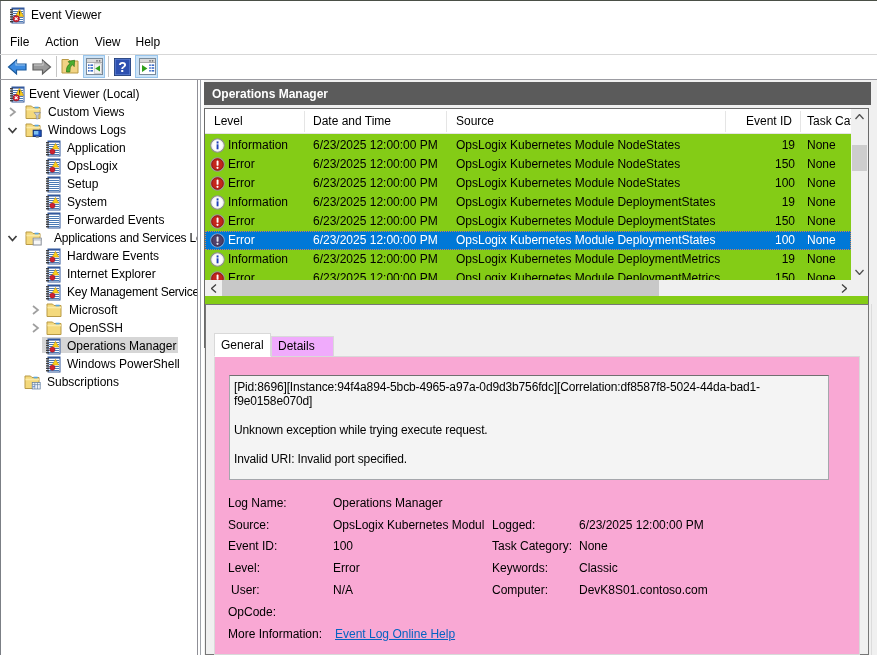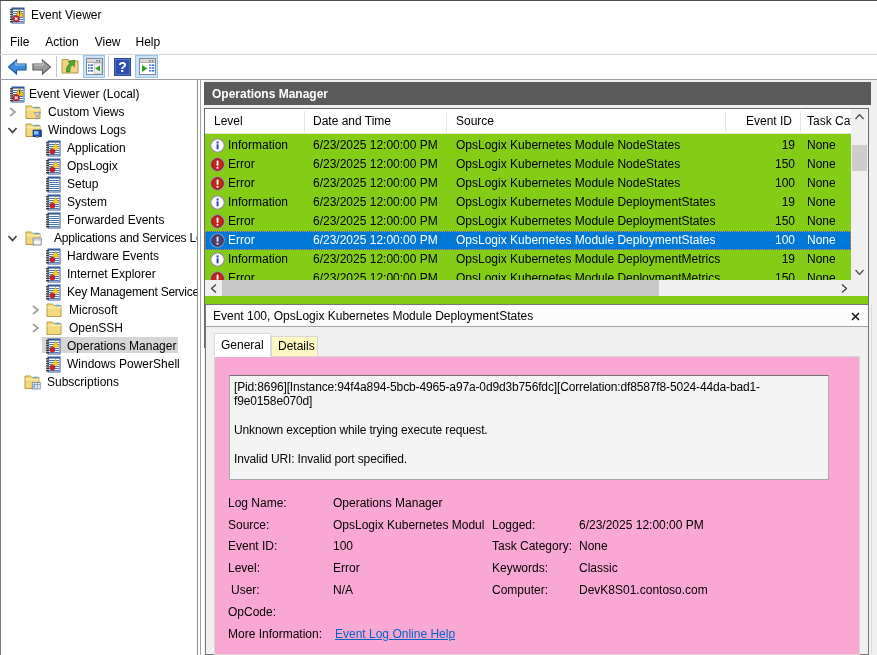--- a/index.html
+++ b/index.html
@@ -29,21 +29,21 @@
 #vsb{position:absolute;left:646px;top:0;width:17px;height:171px;background:#f0f0f0;}
 #vsb .thumb{position:absolute;left:1px;top:36px;width:15px;height:26px;background:#cdcdcd;}
 #hsb{position:absolute;left:0;top:171px;width:663px;height:16px;background:#f0f0f0;}
 #hsb .thumb{position:absolute;left:17px;top:0;width:437px;height:16px;background:#c8c8c8;}
 .sbarrow{position:absolute;width:17px;height:16px;display:flex;align-items:center;justify-content:center;}
 #pane{position:absolute;left:1px;top:224px;width:664px;height:351px;border:1px solid #767676;background:#f0f0f0;}
 #phead{position:absolute;left:0;top:0;width:662px;height:22px;background:#fbfbfb;border-bottom:1px solid #a5a5a5;}
 #phead .t{position:absolute;left:7px;top:4px;}
 .tab{position:absolute;border:1px solid #d9d9d9;background:#f0f0f0;}
 #tab1{left:8px;top:28px;width:57px;height:24px;background:#fff;border-bottom:1px solid #fff;z-index:2;}
-#tab2{left:65px;top:31px;width:47px;height:21px;background:#fef9c3;text-align:center;}
+#tab2{left:65px;top:31px;width:63px;height:21px;background:#f0abfc;text-align:center;}
 #tabpage{position:absolute;left:8px;top:51px;width:646px;height:299px;border:1px solid #d9d9d9;background:#f9a8d4;}
 #msgbox{position:absolute;left:14px;top:18px;width:600px;height:105px;background:#f4f4f4;border:1px solid #a5a7ac;border-top:1px solid #707070;line-height:14.4px;padding:4px 0 0 4px;letter-spacing:-0.14px;}
 .fl{position:absolute;white-space:nowrap;}
 a.lnk{color:#0563c1;text-decoration:underline;}
 </style></head>
 <body>
 <div class="abs" id="topline"></div>
 <div class="abs" id="winborder"></div>
 <svg class="abs" style="left:9px;top:7px" width="16" height="17" viewBox="0 0 16 17">
     <use href="#evicon"></use>
@@ -354,26 +354,20 @@
         </div>
       <div class="thumb"></div>
       <div class="sbarrow" style="left:630px;top:0">
           <svg width="6" height="9" viewBox="0 0 6 9">
             <path d="M1 0.5 L5.5 4.5 L1 8.5" fill="none" stroke="#404040" stroke-width="1.3"></path>
           </svg>
         </div>
     </div>
   </div>
   <div id="pane">
-    <div id="phead">
-        <span class="t">Event 100, OpsLogix Kubernetes Module DeploymentStates</span>
-      <svg class="abs" style="left:645px;top:7px" width="9" height="9" viewBox="0 0 9 9">
-          <path d="M1 1 L8 8 M8 1 L1 8" stroke="#111" stroke-width="1.5"></path>
-        </svg>
-    </div>
     <div class="tab" id="tab1">
         <span style="position:absolute;left:6px;top:4px">General</span>
       </div>
     <div class="tab" id="tab2">
         <span style="position:absolute;left:6px;top:2px">Details</span>
       </div>
     <div id="tabpage">
       <div id="msgbox">[Pid:8696][Instance:94f4a894-5bcb-4965-a97a-0d9d3b756fdc][Correlation:df8587f8-5024-44da-bad1-<br>f9e0158e070d]<br><br>Unknown exception while trying execute request.<br><br>Invalid URI: Invalid port specified.</div>
       <span class="fl" style="left:13px;top:139px">Log Name:</span>
         <span class="fl" style="left:118px;top:139px">Operations Manager</span>

